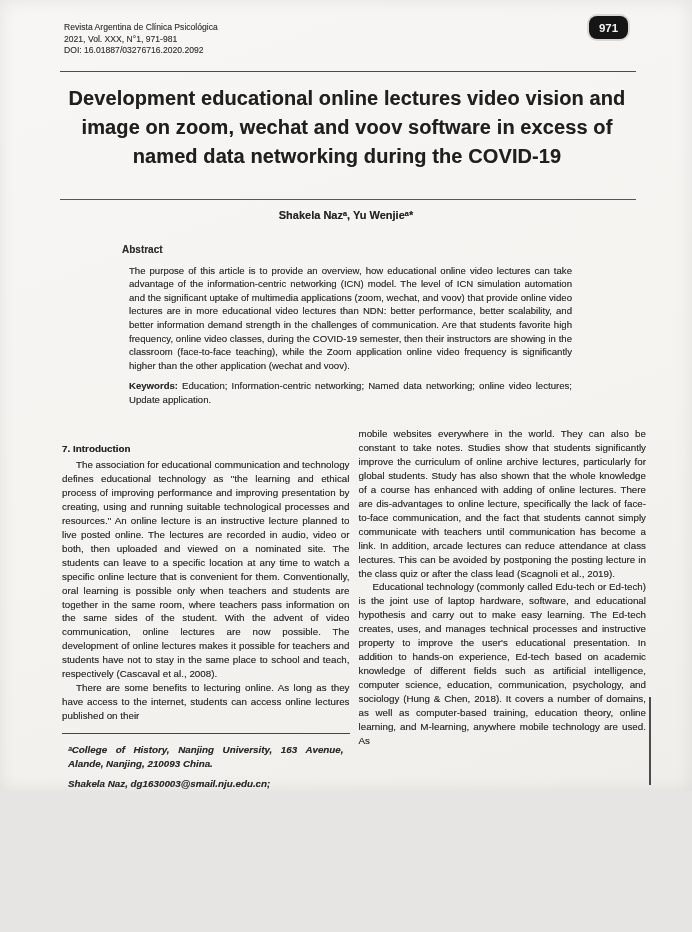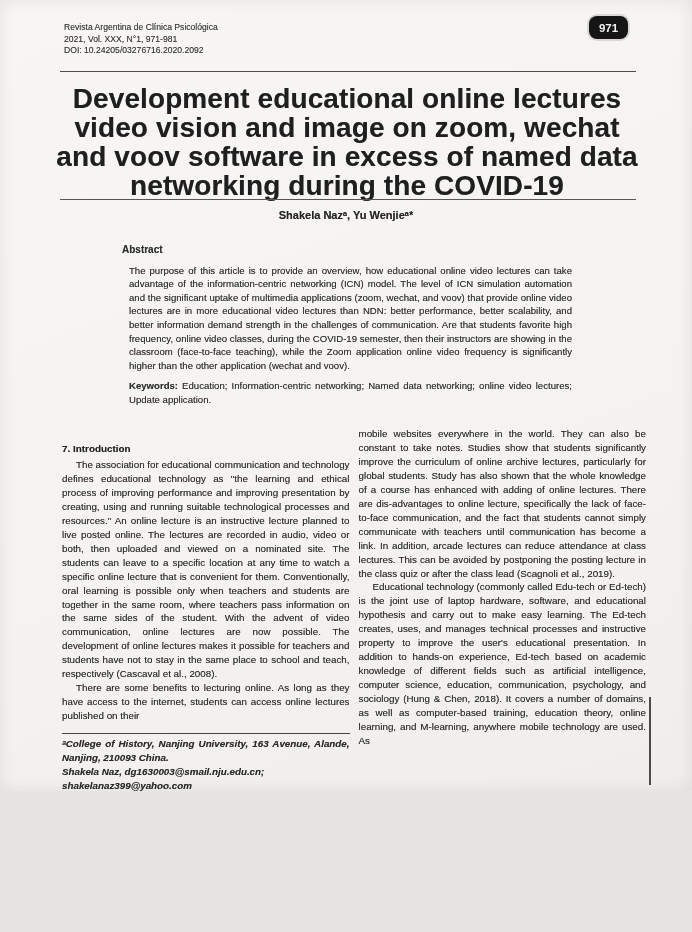--- a/index.html
+++ b/index.html
@@ -25,21 +25,21 @@
     position:absolute; left:589px; top:16px; width:39px; height:23px;
     background:#151515; color:#f2f2f2; font-size:11.5px; font-weight:bold;
     display:flex; align-items:center; justify-content:center;
     border-radius:8px; box-shadow:0 0 0 2px #d9d8d5;
   }
   .rule-top { position:absolute; left:60px; right:56px; top:71px; border-top:1.7px solid #4c4c4c; }
   .rule-title { position:absolute; left:60px; right:56px; top:199px; border-top:1.5px solid #565656; }
 
   .article-title {
     position:absolute; left:56px; right:54px; top:84px;
-    text-align:center; font-size:28px; font-weight:bold;
+    text-align:center; font-size:20px; font-weight:bold;
     line-height:29px; color:#1f1f1f; letter-spacing:0.1px;
   }
   .authors {
     position:absolute; left:0; right:0; top:209px;
     text-align:center; font-size:11px; font-weight:bold; color:#242424;
   }
 
   .abstract {
     position:absolute; left:122px; width:457px; top:243px;
     font-size:9.6px; line-height:13.6px; text-align:justify; color:#2e2e2e;
@@ -59,21 +59,21 @@
     margin:0; font-size:9.8px; line-height:13.95px;
     text-align:justify; color:#2b2b2b;
   }
   .indent { text-indent:14px; }
 
   .footnote {
     margin-top:10px; border-top:1.2px solid #454545; padding-top:3px;
     font-size:7.8px; line-height:10.6px; font-style:italic; font-weight:600;
     color:#333; text-align:justify;
   }
-  .footnote .fn-line { margin:0; }
+  .footnote .fn-line { margin:6px; }
   .fn-underline { border-bottom:1.2px solid #454545; padding-bottom:1px; }
 
   .footer {
     position:absolute; left:0; right:0; top:851px;
     display:flex; justify-content:center; align-items:center; gap:9px;
     padding-left:26px;
   }
   .footer-issue {
     font-family:"Liberation Serif", serif; font-size:8.8px;
     color:#413f3e; letter-spacing:0.3px;
@@ -89,21 +89,21 @@
   }
 </style>
 </head>
 <body>
 
 <div class="page scan-text">
 
   <div class="header-block">
     <div>Revista Argentina de Clínica Psicológica</div>
     <div>2021, Vol. XXX, N°1, 971-981</div>
-    <div>DOI: 10.24205/03276716.2020.2092</div>
+    <div>DOI: 16.01887/03276716.2020.2092</div>
   </div>
 
   <div class="page-badge">971</div>
 
   <div class="rule-top"></div>
 
   <div class="article-title">Development educational online lectures video vision and image on zoom, wechat and voov software in excess of named data networking during the COVID-19</div>
 
   <div class="rule-title"></div>
 

